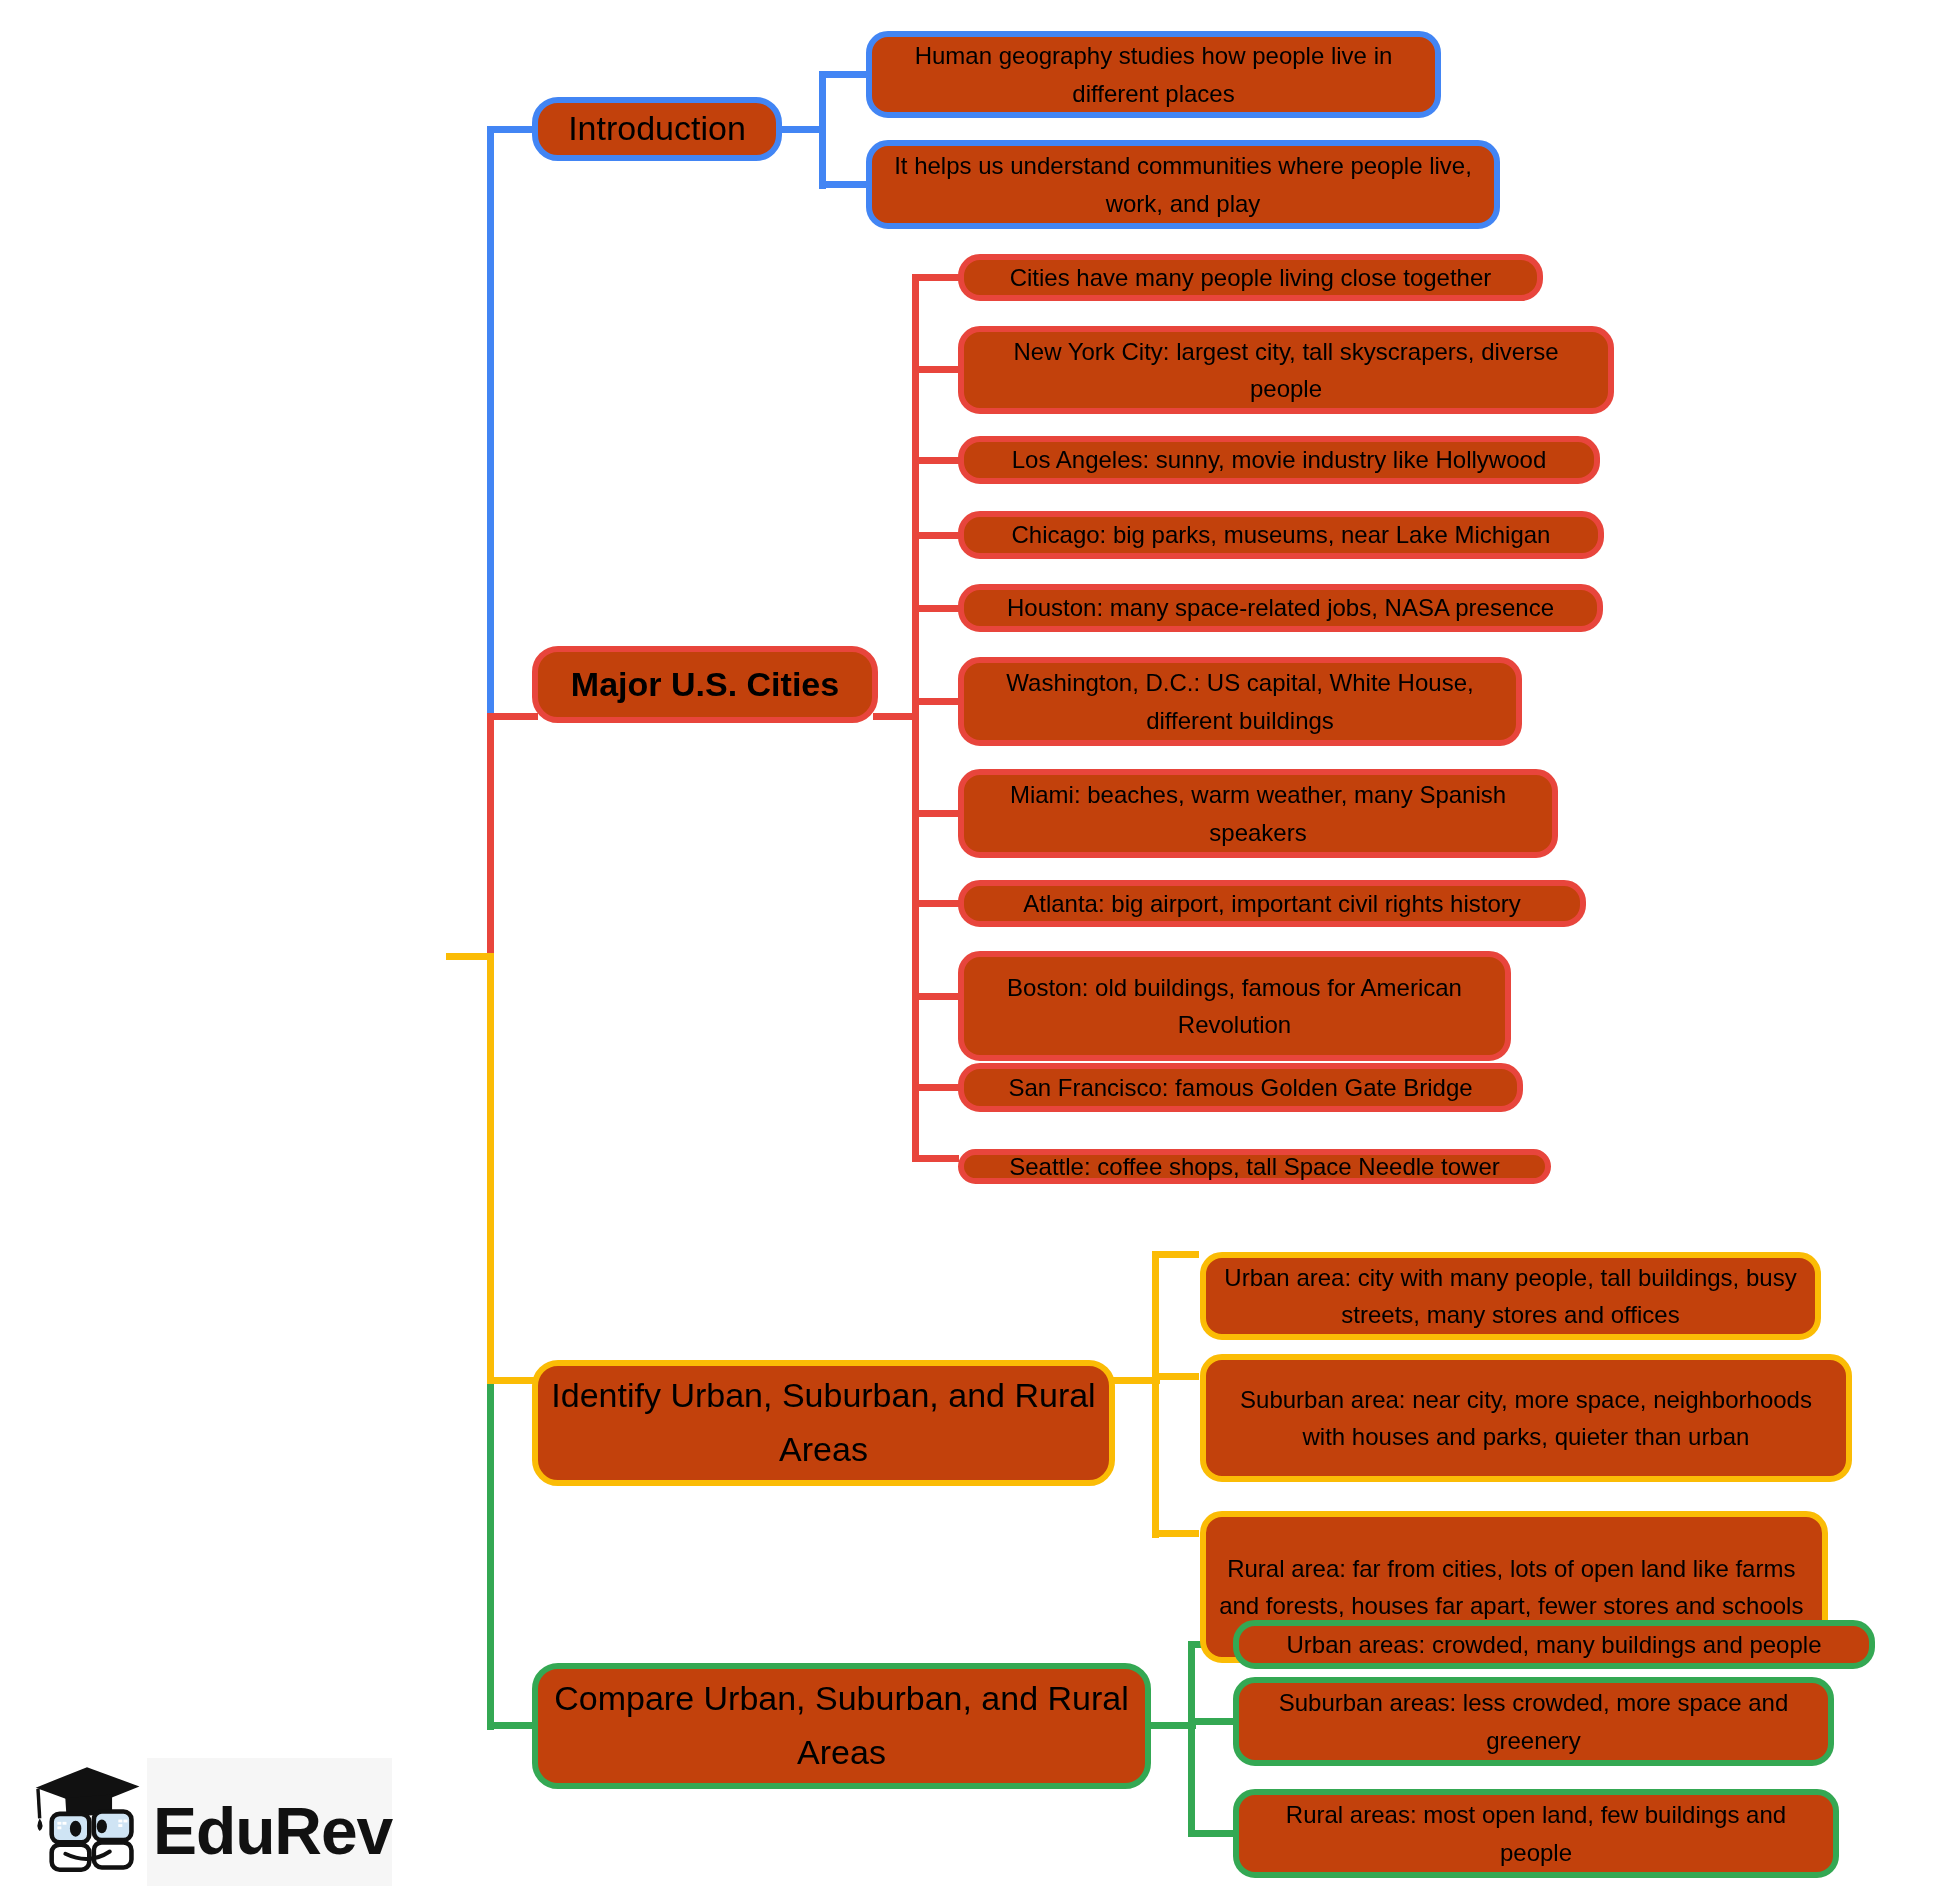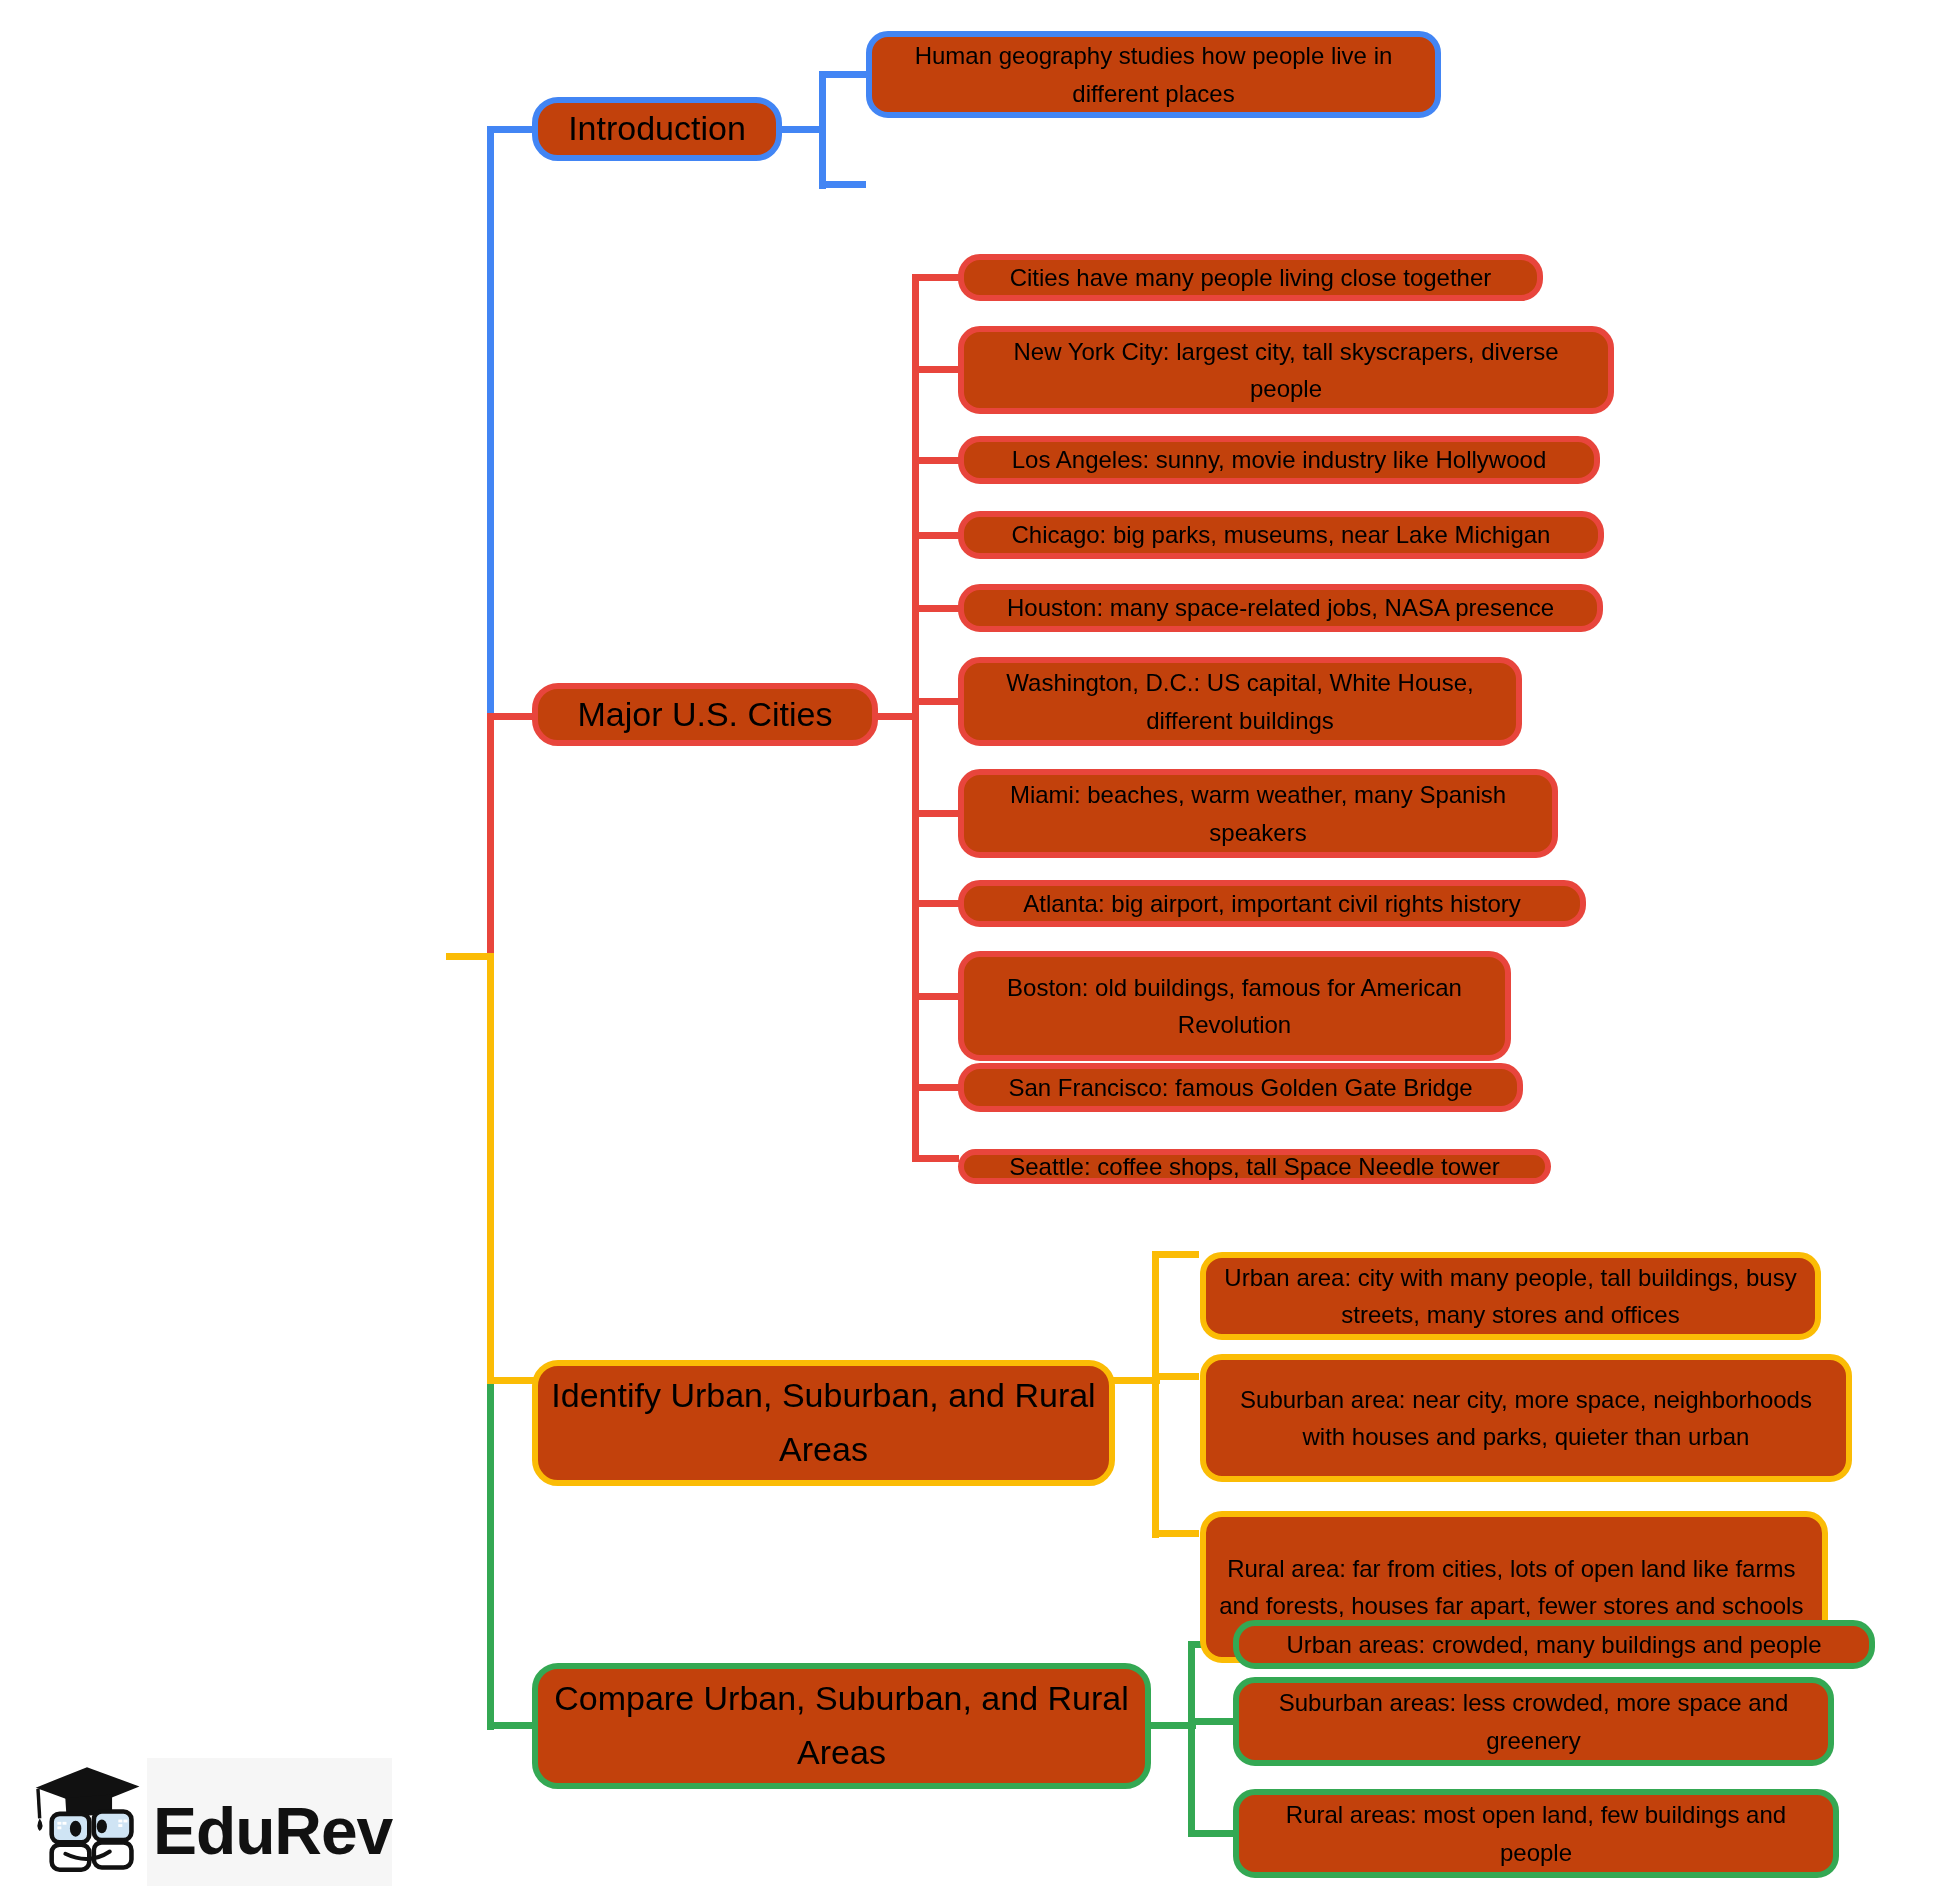--- a/index.html
+++ b/index.html
@@ -97,27 +97,28 @@
 
   <div class="line green" style="left:1146px;top:1722px;width:50px;height:7.4px;"></div>
   <div class="line green" style="left:1188px;top:1641px;width:7.4px;height:196px;"></div>
   <div class="line green" style="left:1188px;top:1641px;width:45px;height:7.4px;"></div>
   <div class="line green" style="left:1188px;top:1718px;width:45px;height:7.4px;"></div>
   <div class="line green" style="left:1188px;top:1830px;width:45px;height:7.4px;"></div>
 
 
   <div class="node topic blue" style="left:532px;top:97px;width:250px;height:64px;">Introduction</div>
 
-  <div class="node topic red" style="left:532px;top:683px;width:346px;height:63px;">Major U.S. Cities</div>
+  <div class="node topic red" style="left:532px;top:646px;width:346px;height:77px;font-weight:bold;">Major U.S. Cities</div>
 
   <div class="node topic yellow" style="left:532px;top:1318px;width:583px;height:126px;">Identify Urban, Suburban, and Rural Areas</div>
 
   <div class="node topic green" style="left:532px;top:1663px;width:619px;height:126px;">Compare Urban, Suburban, and Rural Areas</div>
 
   <div class="node child blue" style="left:866px;top:31px;width:575px;height:87px;">Human geography studies how people live in different places</div>
+  <div class="node child blue" style="left:866px;top:140px;width:634px;height:89px;">It helps us understand communities where people live, work, and play</div>
 
   <div class="node child red" style="left:958px;top:254px;width:585px;height:47px;">Cities have many people living close together</div>
   <div class="node child red" style="left:958px;top:326px;width:656px;height:88px;">New York City: largest city, tall skyscrapers, diverse people</div>
   <div class="node child red" style="left:958px;top:436px;width:642px;height:48px;">Los Angeles: sunny, movie industry like Hollywood</div>
   <div class="node child red" style="left:958px;top:511px;width:646px;height:48px;">Chicago: big parks, museums, near Lake Michigan</div>
   <div class="node child red" style="left:958px;top:584px;width:645px;height:48px;">Houston: many space-related jobs, NASA presence</div>
   <div class="node child red" style="left:958px;top:657px;width:564px;height:89px;">Washington, D.C.: US capital, White House, different buildings</div>
   <div class="node child red" style="left:958px;top:769px;width:600px;height:89px;">Miami: beaches, warm weather, many Spanish speakers</div>
   <div class="node child red" style="left:958px;top:880px;width:628px;height:47px;">Atlanta: big airport, important civil rights history</div>
   <div class="node child red" style="left:958px;top:951px;width:553px;height:110px;">Boston: old buildings, famous for American Revolution</div>

